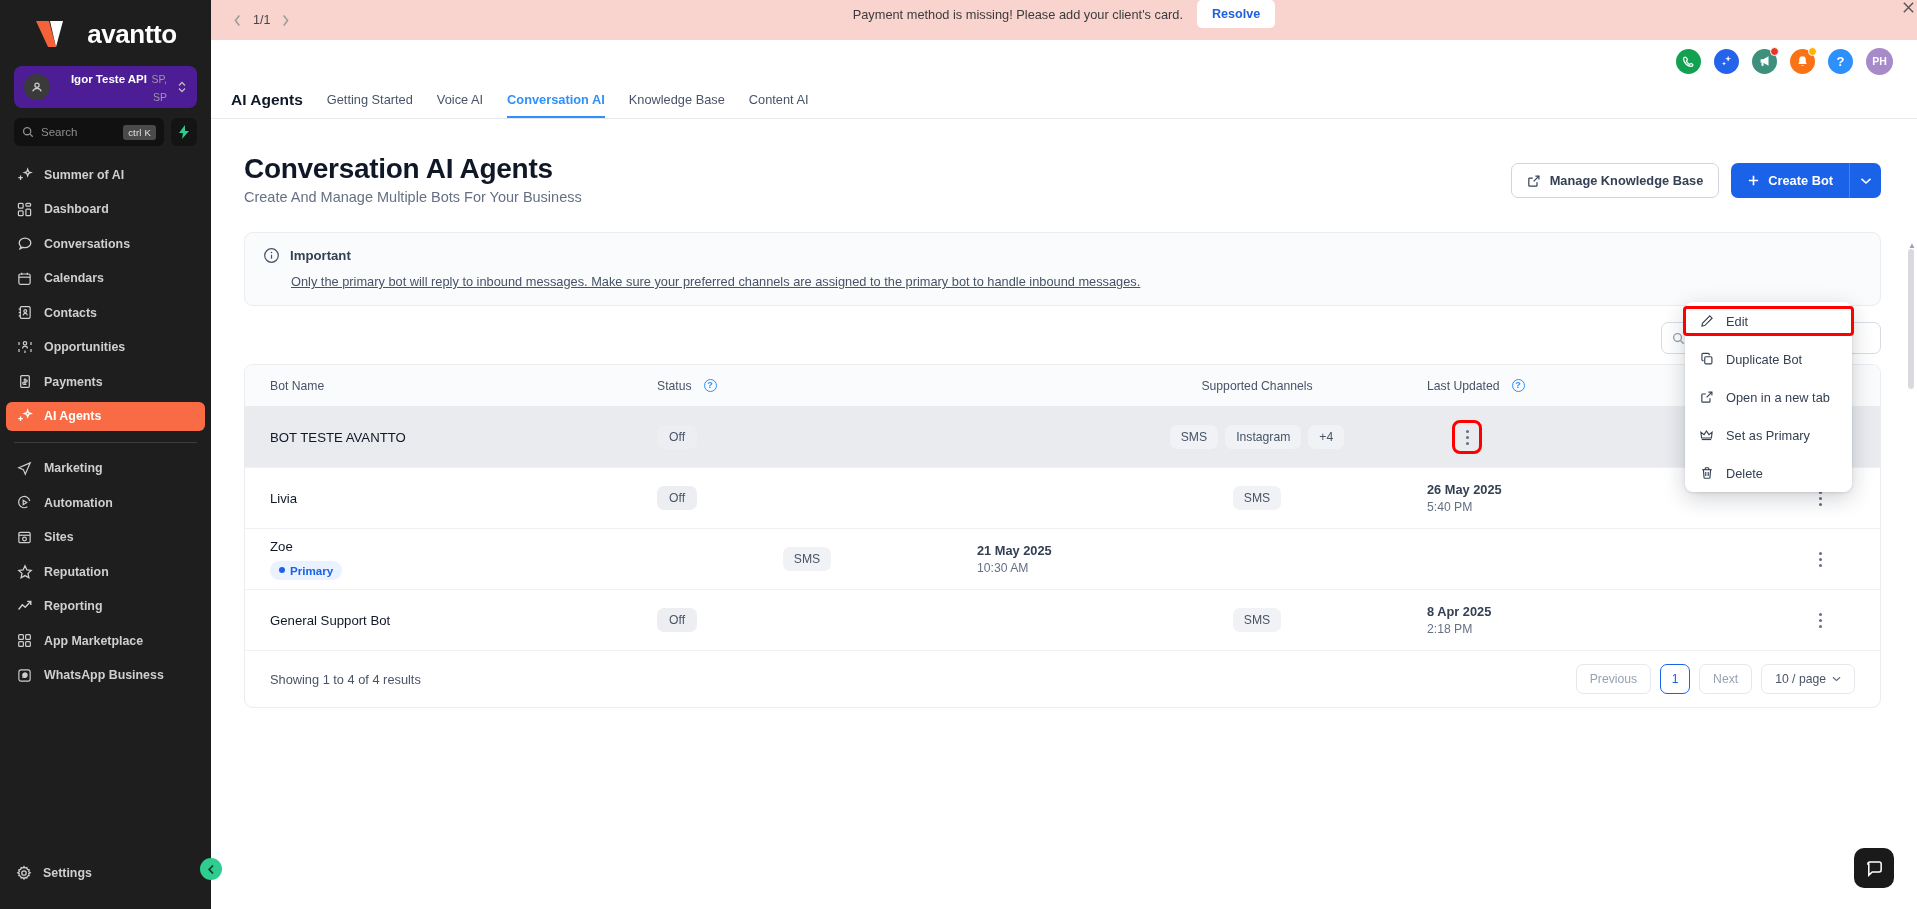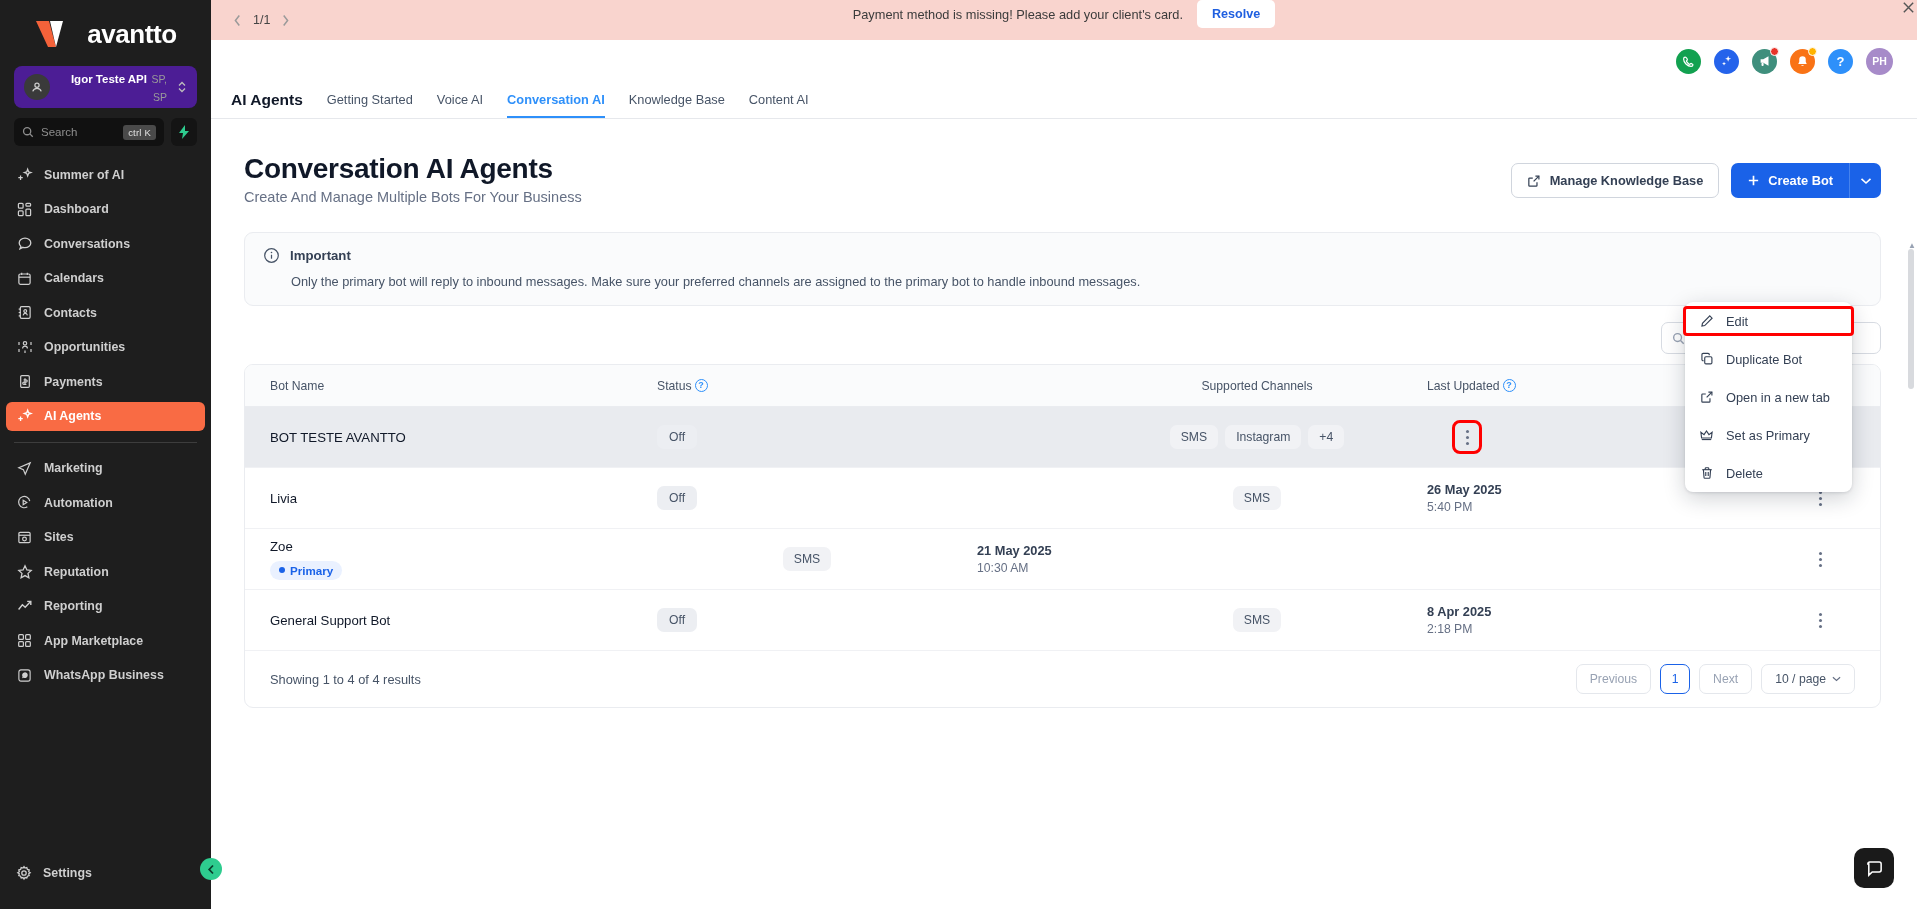--- a/index.html
+++ b/index.html
@@ -130,41 +130,41 @@
     border: none; border-left: 1px solid #4683ee; border-radius: 0 7px 7px 0;
     display: flex; align-items: center; justify-content: center; cursor: pointer;
   }
 
   .notice {
     margin-top: 27px; background: #fafbfc; border: 1px solid #eaecf0;
     border-radius: 9px; padding: 14px 18px 16px 18px;
   }
   .notice-head { display: flex; align-items: center; gap: 10px; }
   .notice-title { font-size: 13.2px; font-weight: 600; color: #344054; }
-  .notice-body { font-size: 12.8px; color: #475467; margin: 10px 0 0 28px; }
+  .notice-body { font-size: 12.8px; color: #475467; margin: 10px 0 0 28px; text-decoration: underline; }
 
   .searchwrap { display: flex; justify-content: flex-end; margin-top: 16px; }
   .tbl-search {
     width: 220px; height: 32px; border: 1px solid #d7dbe2; border-radius: 7px;
     display: flex; align-items: center; gap: 8px; padding: 0 10px; background: #fff;
   }
   .tbl-search .ph2 { font-size: 12.5px; color: #98a2b3; }
 
   .card { margin-top: 10px; border: 1px solid #eaecf0; border-radius: 9px; background: #fff; overflow: hidden; }
   .thead {
     display: flex; align-items: center; height: 42px;
     background: #fafbfc; border-bottom: 1px solid #eaecf0;
     font-size: 12.2px; color: #475467;
   }
   .c1 { flex: 0 0 412px; padding-left: 25px; }
   .c2 { flex: 0 0 450px; }
   .c3 { flex: 0 0 300px; text-align: center; }
   .c4 { flex: 1; padding-left: 20px; }
   .c5 { flex: 0 0 120px; display: flex; justify-content: center; }
-  .hcell { display: flex; gap: 3px; }
+  .hcell { display: flex; gap: 12px; }
   .qmark {
     width: 13px; height: 13px; border-radius: 50%; border: 1.2px solid #2e90fa;
     color: #2e90fa; font-size: 9px; display: inline-flex; align-items: center;
     justify-content: center; font-weight: 700; cursor: pointer;
   }
 
   .row { display: flex; align-items: center; min-height: 61px; border-bottom: 1px solid #f0f1f4; }
   .row:last-child { border-bottom: none; }
   .row.selected { background: #e9ebef; }
   .bot-name { font-size: 13.2px; color: #101828; }

